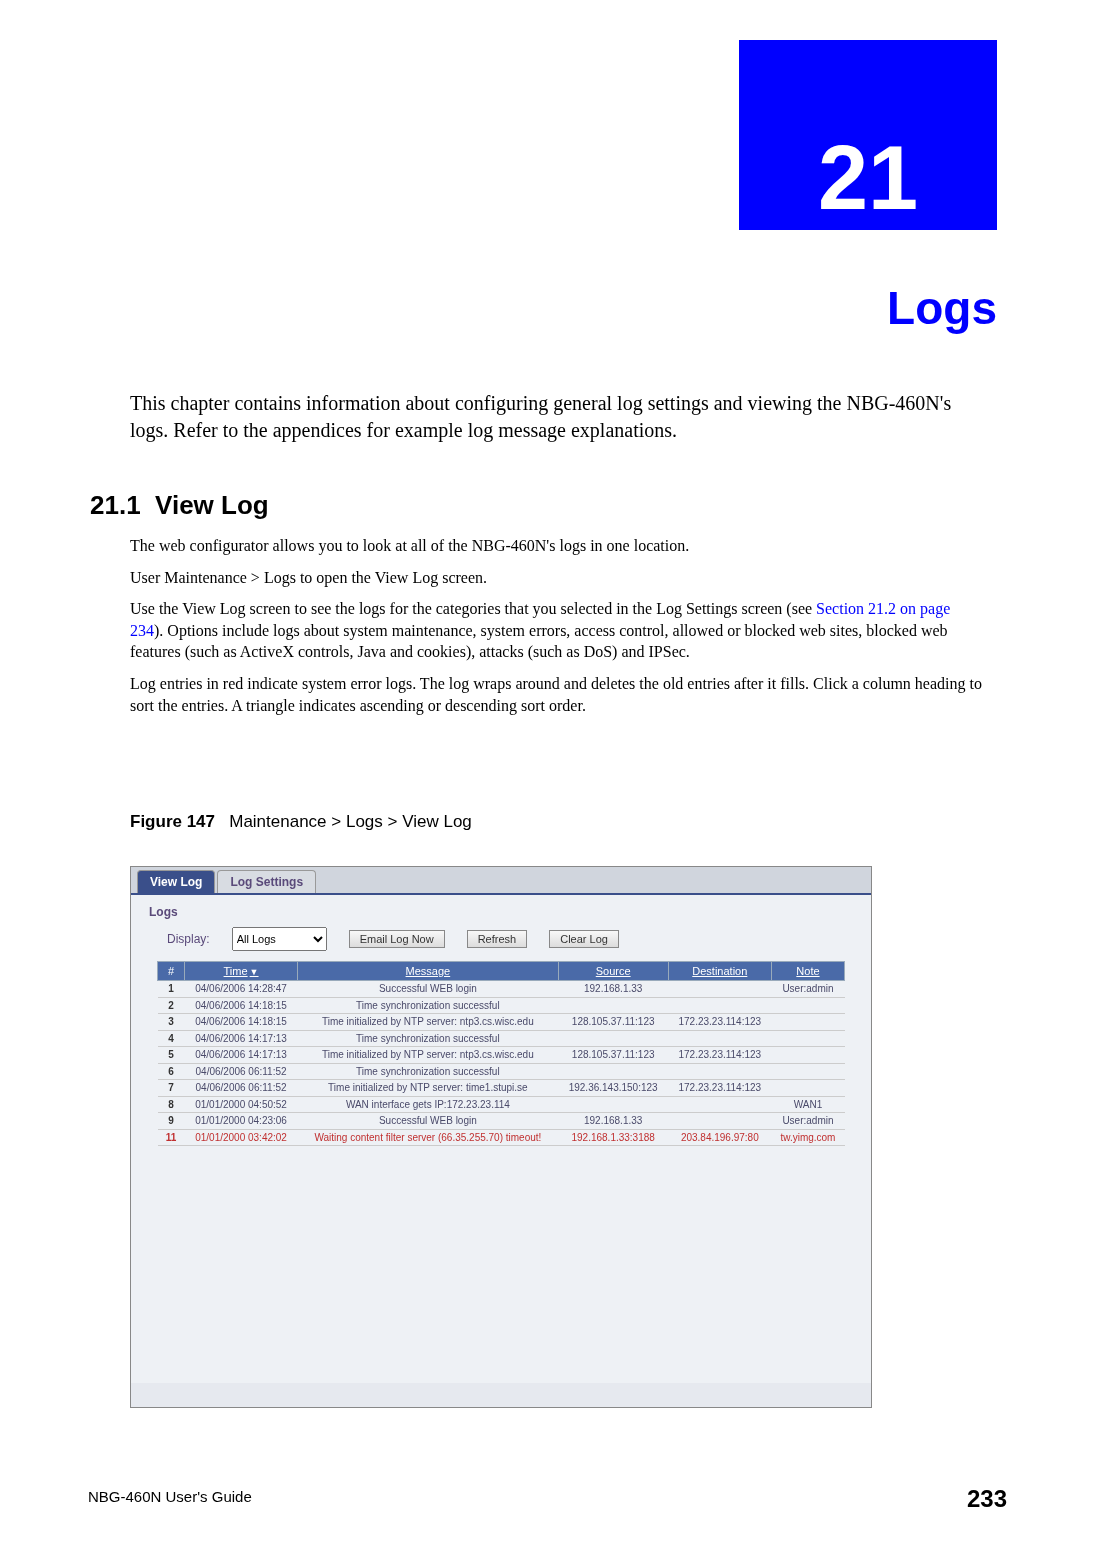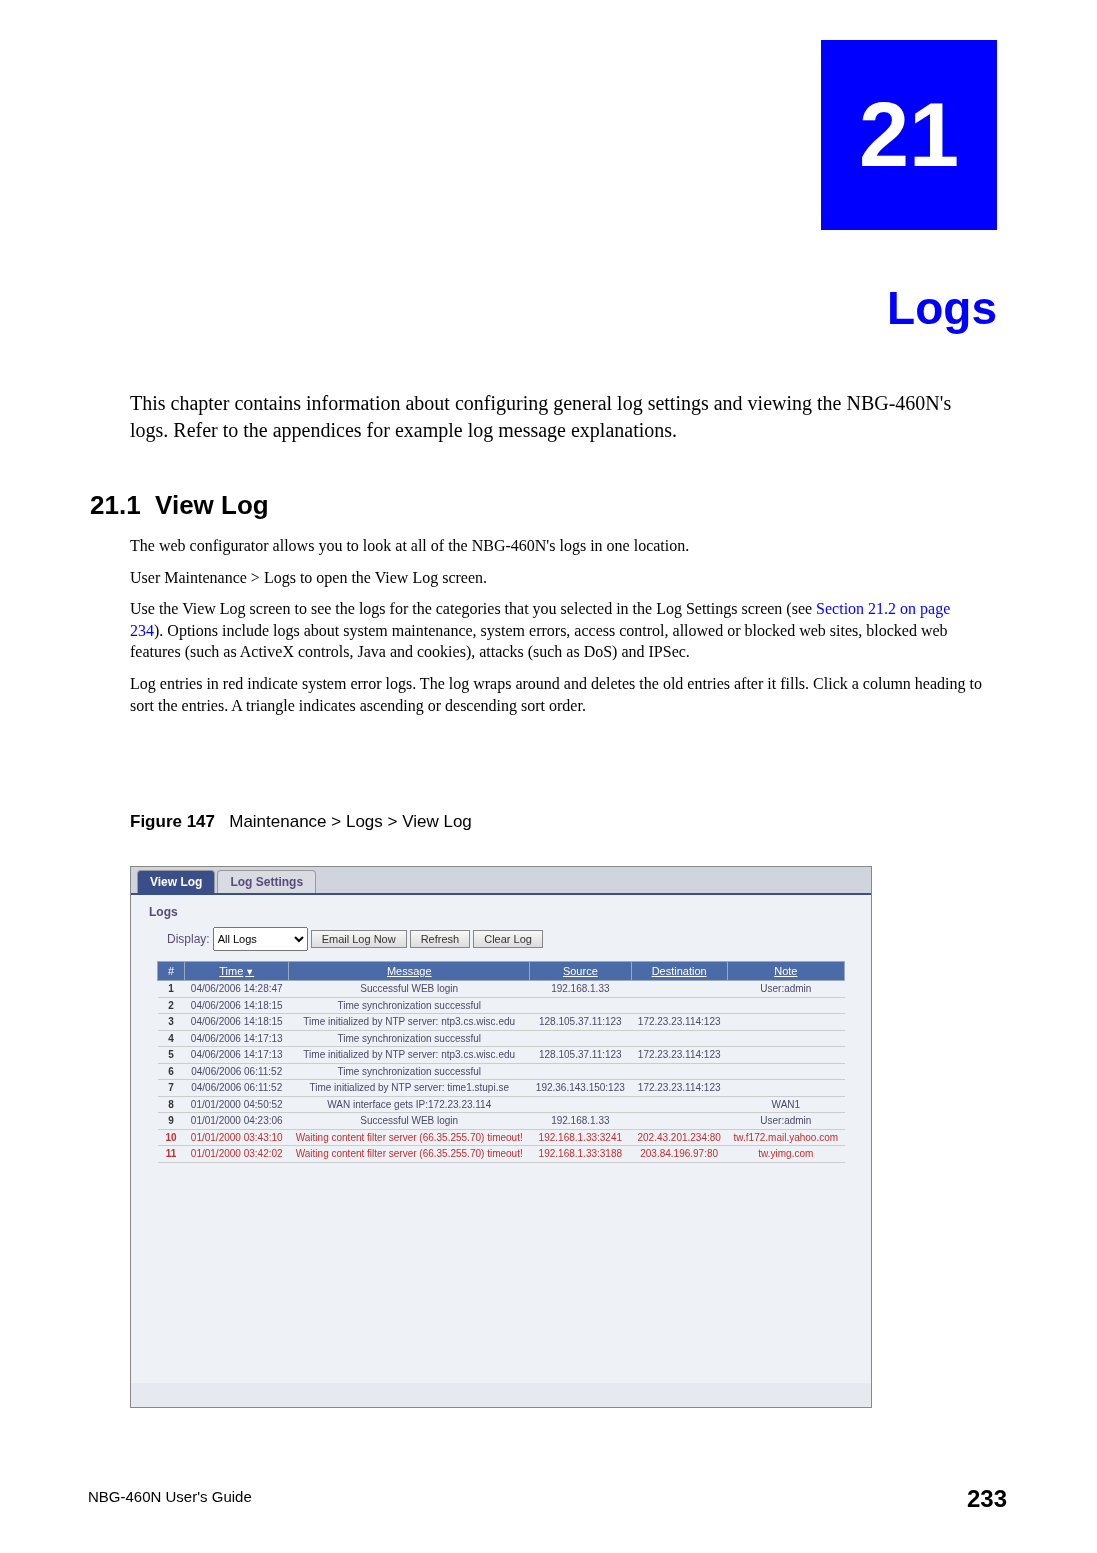--- a/index.html
+++ b/index.html
@@ -14,25 +14,25 @@
     position: relative;
     width: 1097px;
     height: 1553px;
     padding: 0;
     box-sizing: border-box;
   }
   .chapter-box {
     position: absolute;
     top: 40px;
     right: 100px;
-    width: 176px;
+    width: 258px;
     height: 190px;
     background: #0000ff;
     display: flex;
-    align-items: center;
+    align-items: flex-end;
     justify-content: center;
   }
   .chapter-number {
     font-family: Arial, Helvetica, sans-serif;
     font-size: 90px;
     font-weight: bold;
     color: #fff;
   }
   .chapter-title {
     position: absolute;
@@ -131,21 +131,21 @@
   }
   .panel-title {
     font-weight: bold;
     color: #5a4a7a;
     font-size: 12px;
     margin-bottom: 6px;
   }
   .controls {
     display: flex;
     align-items: center;
-    gap: 3px;
+    gap: 22px;
     margin: 8px 0 10px 18px;
   }
   .controls label { color: #5a4a7a; font-size: 12px; }
   .controls select {
     font-size: 11px;
     height: 24px;
     width: 95px;
   }
   .btn {
     background: linear-gradient(#f8f8f8,#dcdcdc);
@@ -333,28 +333,20 @@
             </tr>
             <tr>
               <td class="idx">9</td>
               <td>01/01/2000 04:23:06</td>
               <td>Successful WEB login</td>
               <td>192.168.1.33</td>
               <td></td>
               <td>User:admin</td>
             </tr>
             <tr class="red">
-              <td class="idx">10</td>
-              <td>01/01/2000 03:43:10</td>
-              <td>Waiting content filter server (66.35.255.70) timeout!</td>
-              <td>192.168.1.33:3241</td>
-              <td>202.43.201.234:80</td>
-              <td>tw.f172.mail.yahoo.com</td>
-            </tr>
-            <tr class="red">
               <td class="idx">11</td>
               <td>01/01/2000 03:42:02</td>
               <td>Waiting content filter server (66.35.255.70) timeout!</td>
               <td>192.168.1.33:3188</td>
               <td>203.84.196.97:80</td>
               <td>tw.yimg.com</td>
             </tr>
           </tbody>
       </table>
     </div>

